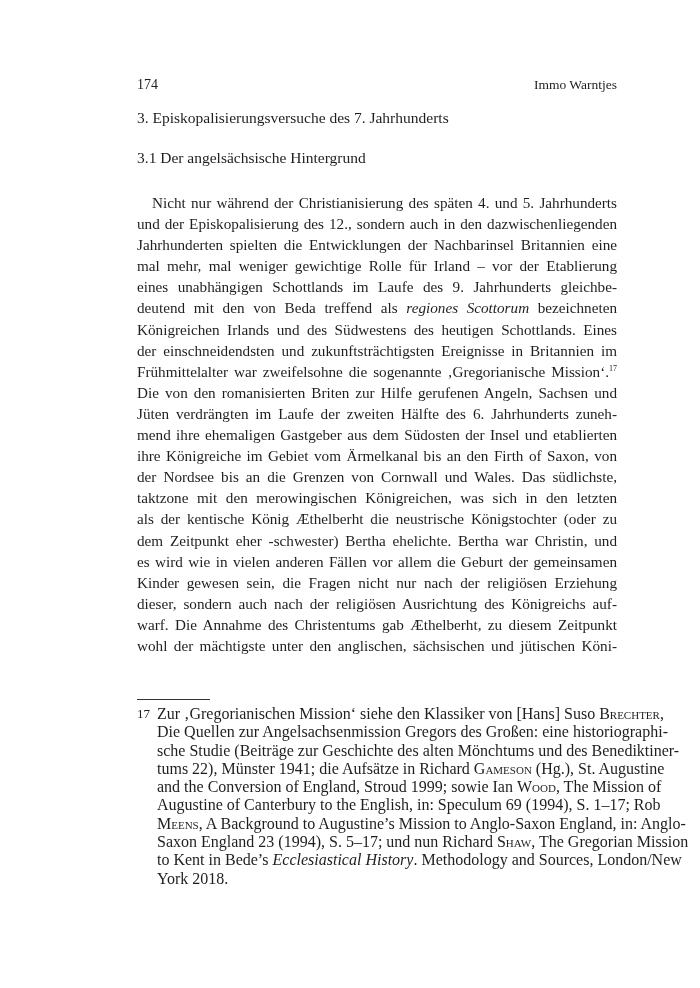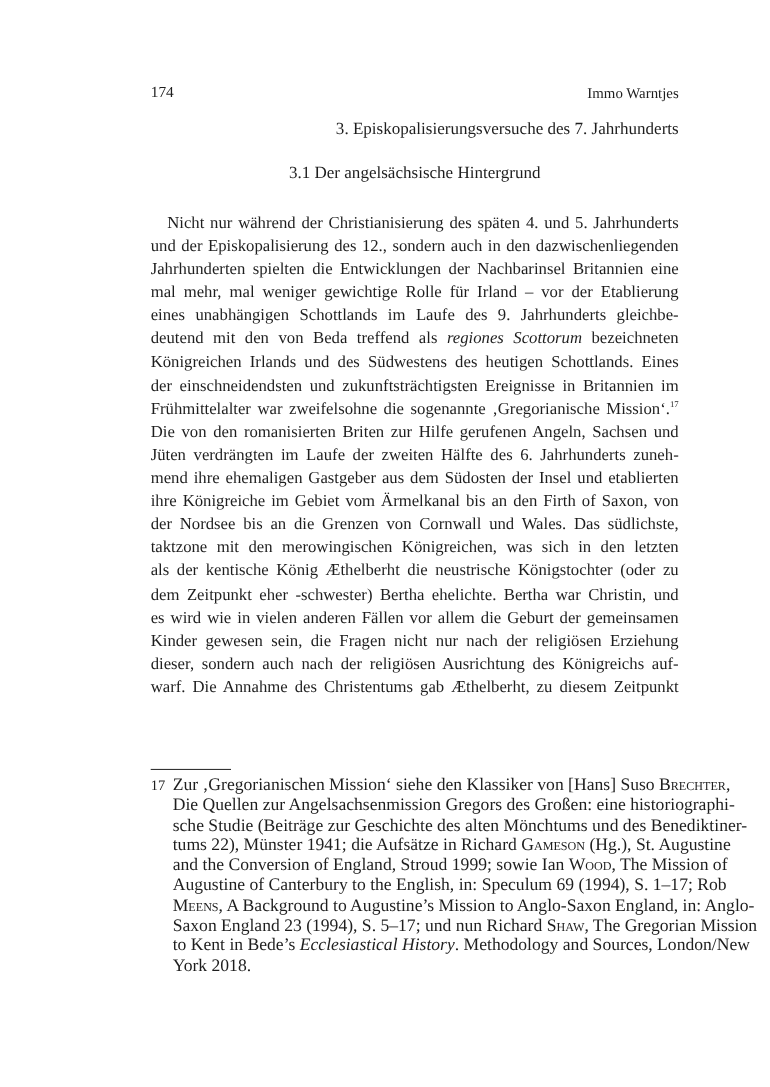--- a/index.html
+++ b/index.html
@@ -34,30 +34,30 @@
       top: 60px;
       text-align: right;
       font-size: 13.5px;
       line-height: 18px;
     }
     .chapter-title {
       position: absolute;
       left: 137px;
       width: 480px;
       top: 92px;
-      text-align: right;
+      text-align: left;
       font-size: 15.5px;
       line-height: 20px;
     }
     .section-title {
       position: absolute;
       left: 137px;
       width: 480px;
       top: 132px;
-      text-align: center;
+      text-align: left;
       font-size: 15.5px;
       line-height: 20px;
     }
     .body-text {
       position: absolute;
       left: 137px;
       top: 176px;
       width: 480px;
     }
     .line {
@@ -145,20 +145,21 @@
     <span class="line">mend ihre ehemaligen Gastgeber aus dem Südosten der Insel und etablierten</span>
     <span class="line">ihre Königreiche im Gebiet vom Ärmelkanal bis an den Firth of Saxon, von</span>
     <span class="line">der Nordsee bis an die Grenzen von Cornwall und Wales. Das südlichste,</span>
     <span class="line">taktzone mit den merowingischen Königreichen, was sich in den letzten</span>
     <span class="line">als der kentische König Æthelberht die neustrische Königstochter (oder zu</span>
     <span class="line">dem Zeitpunkt eher -schwester) Bertha ehelichte. Bertha war Christin, und</span>
     <span class="line">es wird wie in vielen anderen Fällen vor allem die Geburt der gemeinsamen</span>
     <span class="line">Kinder gewesen sein, die Fragen nicht nur nach der religiösen Erziehung</span>
     <span class="line">dieser, sondern auch nach der religiösen Ausrichtung des Königreichs auf-</span>
     <span class="line">warf. Die Annahme des Christentums gab Æthelberht, zu diesem Zeitpunkt</span>
+    <span class="line">wohl der mächtigste unter den anglischen, sächsischen und jütischen Köni-</span>
   </div>
 
   <div class="footnote-rule"></div>
 
   <div class="footnotes" style="top: 689px;">
     <span class="fn-num">17</span>
     <div class="fn-body">
       <span class="fn-line"><span>Zur ‚Gregorianischen Mission‘ siehe den Klassiker von [Hans] Suso </span><span class="sc">Brechter</span><span>,</span></span>
       <span class="fn-line">Die Quellen zur Angelsachsenmission Gregors des Großen: eine historiographi-</span>
       <span class="fn-line">sche Studie (Beiträge zur Geschichte des alten Mönchtums und des Benediktiner-</span>

